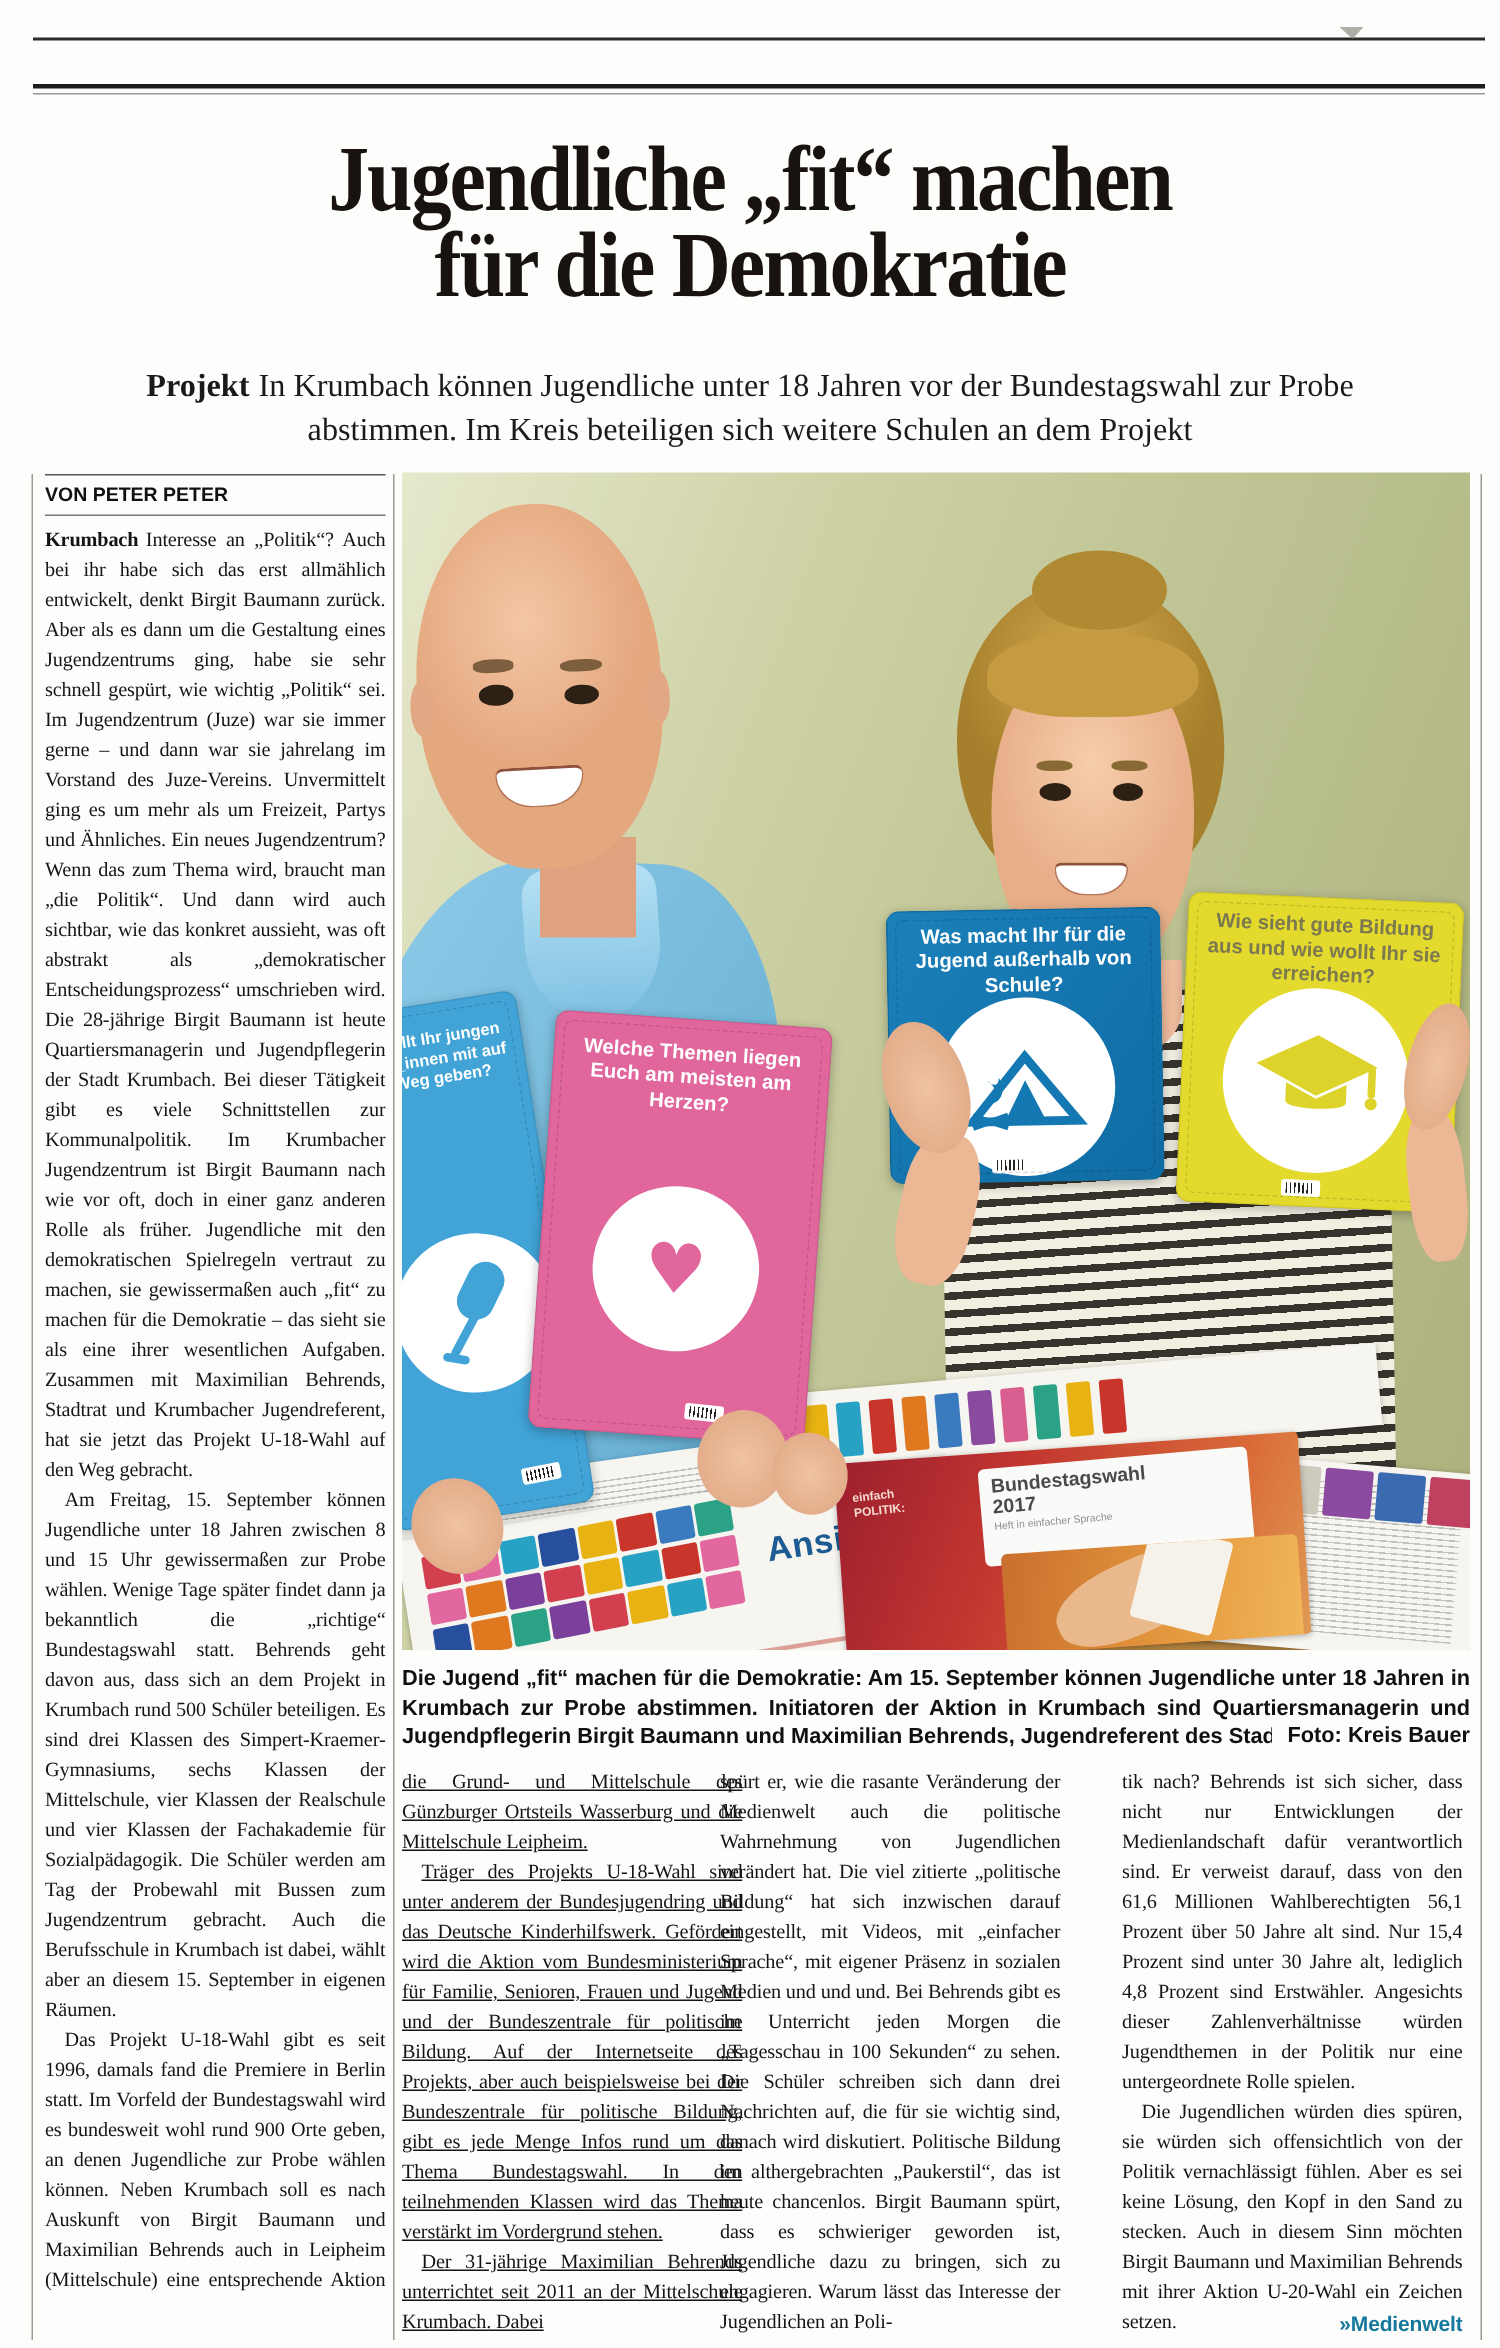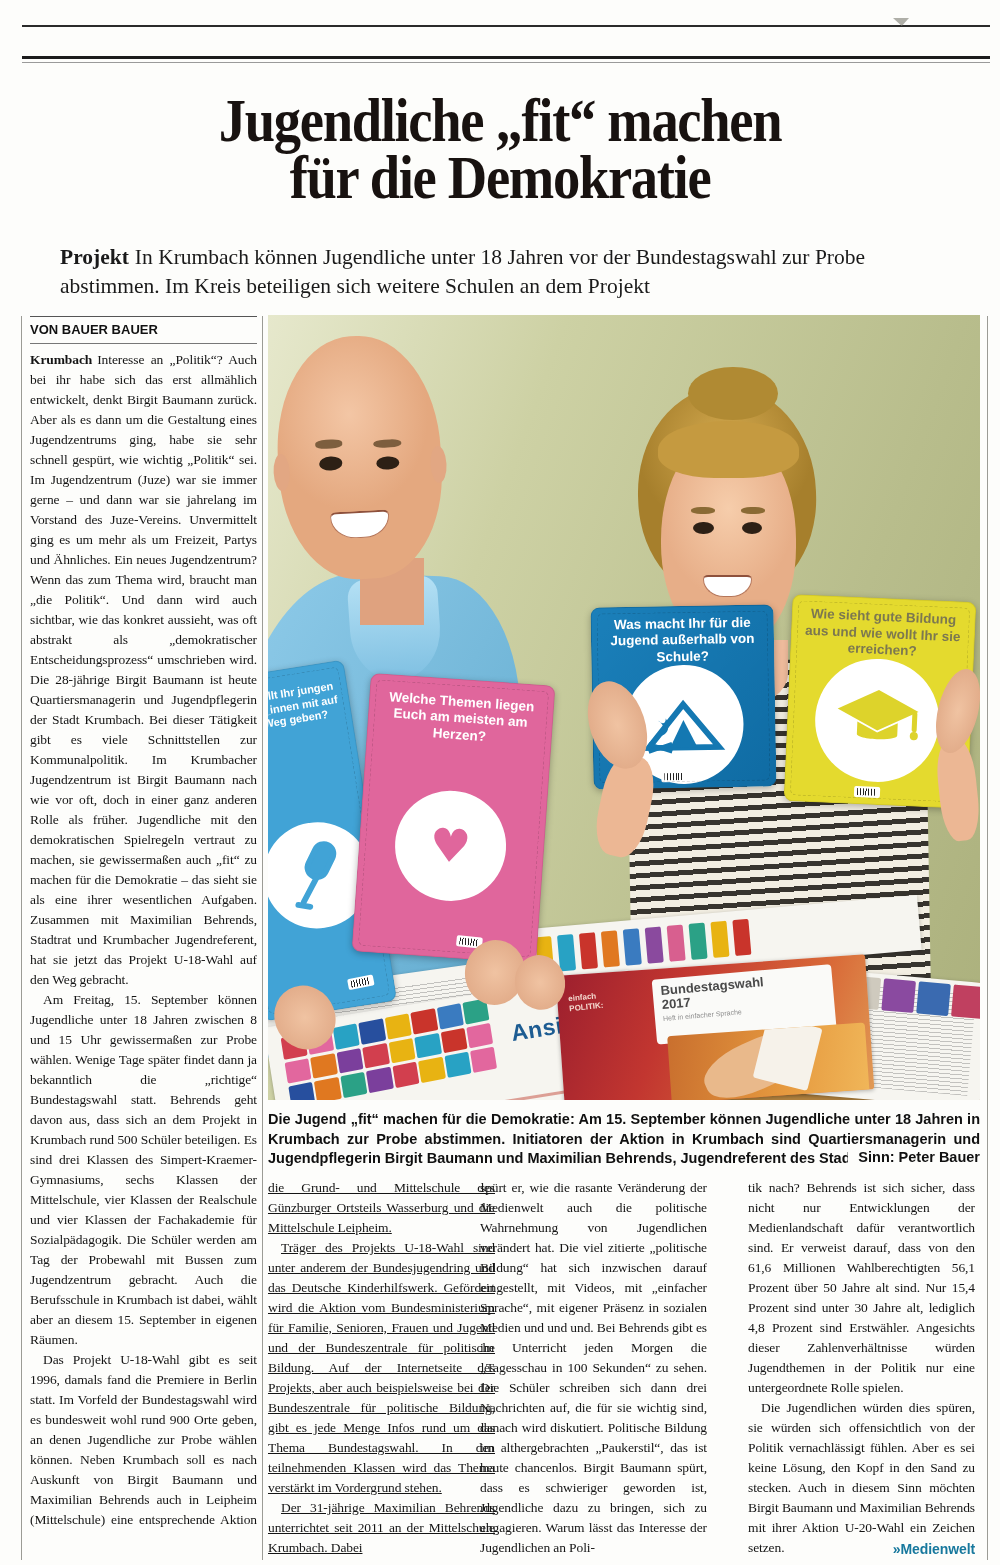--- a/index.html
+++ b/index.html
@@ -12,21 +12,21 @@
         font:bold 19px/22px "Liberation Sans",sans-serif;color:#17648a;letter-spacing:.2px;}
   .rule-b{position:absolute;left:22px;right:10px;top:56px;height:3px;background:#1c1c1c;}
   .rule-c{position:absolute;left:22px;right:10px;top:62px;height:1px;background:#9a9a9a;}
   .artifact{position:absolute;left:893px;top:18px;width:16px;height:8px;background:#8d8d85;
         clip-path:polygon(0 0,100% 0,55% 100%);opacity:.7;}
 
   
   .headline{position:absolute;left:0;top:92px;width:1000px;margin:0;text-align:center;
         font:700 62px/57px "Liberation Serif",serif;letter-spacing:-1.5px;color:#181210;
         transform:scaleX(.88);}
-  .subhead{position:absolute;left:60px;top:243px;width:880px;
+  .subhead{position:absolute;left:60px;top:243px;width:880px;text-align:center;
         font:21.5px/29px "Liberation Serif",serif;color:#1a1a1a;}
   .subhead .kicker{font-weight:bold;margin-right:6px;}
 
   
   .vr{position:absolute;width:1px;background:#9b9b95;top:316px;height:1244px;}
   .vr-left{left:21px;}.vr-mid{left:262px;}.vr-right{left:987px;}
 
   
   .byline{position:absolute;left:30px;top:316px;width:227px;border-top:1.5px solid #555;
         border-bottom:1px solid #777;padding:5px 0 6px;
@@ -195,21 +195,21 @@
   <div class="artifact"></div>
 
   <h1 class="headline"><span>Jugendliche „fit“ machen</span><br><span>für die Demokratie</span></h1>
 
   <div class="subhead"><span class="kicker">Projekt</span><span>In Krumbach können Jugendliche unter 18 Jahren vor der Bundestagswahl zur Probe abstimmen. Im Kreis beteiligen sich weitere Schulen an dem Projekt</span></div>
 
   <div class="vr vr-left"></div>
   <div class="vr vr-mid"></div>
   <div class="vr vr-right"></div>
 
-  <div class="byline">VON BAUER BAUER</div>
+  <div class="byline">VON PETER PETER</div>
 
   <div class="col col1">
     <p><span class="lead">Krumbach</span><span>Interesse an „Politik“? Auch bei ihr habe sich das erst allmählich entwickelt, denkt Birgit Baumann zurück. Aber als es dann um die Gestaltung eines Jugendzentrums ging, habe sie sehr schnell gespürt, wie wichtig „Politik“ sei. Im Jugendzentrum (Juze) war sie immer gerne – und dann war sie jahrelang im Vorstand des Juze-Vereins. Unvermittelt ging es um mehr als um Freizeit, Partys und Ähnliches. Ein neues Jugendzentrum? Wenn das zum Thema wird, braucht man „die Politik“. Und dann wird auch sichtbar, wie das konkret aussieht, was oft abstrakt als „demokratischer Entscheidungsprozess“ umschrieben wird. Die 28-jährige Birgit Baumann ist heute Quartiersmanagerin und Jugendpflegerin der Stadt Krumbach. Bei dieser Tätigkeit gibt es viele Schnittstellen zur Kommunalpolitik. Im Krumbacher Jugendzentrum ist Birgit Baumann nach wie vor oft, doch in einer ganz anderen Rolle als früher. Jugendliche mit den demokratischen Spielregeln vertraut zu machen, sie gewissermaßen auch „fit“ zu machen für die Demokratie – das sieht sie als eine ihrer wesentlichen Aufgaben. Zusammen mit Maximilian Behrends, Stadtrat und Krumbacher Jugendreferent, hat sie jetzt das Projekt U-18-Wahl auf den Weg gebracht.</span></p>
     <p>Am Freitag, 15. September können Jugendliche unter 18 Jahren zwischen 8 und 15 Uhr gewissermaßen zur Probe wählen. Wenige Tage später findet dann ja bekanntlich die „richtige“ Bundestagswahl statt. Behrends geht davon aus, dass sich an dem Projekt in Krumbach rund 500 Schüler beteiligen. Es sind drei Klassen des Simpert-Kraemer-Gymnasiums, sechs Klassen der Mittelschule, vier Klassen der Realschule und vier Klassen der Fachakademie für Sozialpädagogik. Die Schüler werden am Tag der Probewahl mit Bussen zum Jugendzentrum gebracht. Auch die Berufsschule in Krumbach ist dabei, wählt aber an diesem 15. September in eigenen Räumen.</p>
     <p>Das Projekt U-18-Wahl gibt es seit 1996, damals fand die Premiere in Berlin statt. Im Vorfeld der Bundestagswahl wird es bundesweit wohl rund 900 Orte geben, an denen Jugendliche zur Probe wählen können. Neben Krumbach soll es nach Auskunft von Birgit Baumann und Maximilian Behrends auch in Leipheim (Mittelschule) eine entsprechende Aktion geben. Am Projekt beteiligen sich im Landkreis ferner die Mittelschule Burgau, die Maria-Theresia-Mittelschule Günzburg,</p>
   </div>
 
   <div class="photo">
     <div class="wallpanel"></div>
 
@@ -373,21 +373,21 @@
     <div class="forearm-w2"></div>
     <div class="hand hand-1"></div>
     <div class="hand hand-2"></div>
     <div class="hand hand-3"></div>
     <div class="hand hand-4"></div>
     <div class="hand hand-5"></div>
   </div>
 
   <div class="caption">
     <span>Die Jugend „fit“ machen für die Demokratie: Am 15. September können Jugendliche unter 18 Jahren in Krumbach zur Probe abstimmen. Initiatoren der Aktion in Krumbach sind Quartiersmanagerin und Jugendpflegerin Birgit Baumann und Maximilian Behrends, Jugendreferent des Stadtrats.</span>
-    <span class="credit">Sinn: Peter Bauer</span>
+    <span class="credit">Foto: Kreis Bauer</span>
   </div>
 
   <div class="col col2">
     <p>die Grund- und Mittelschule des Günzburger Ortsteils Wasserburg und die Mittelschule Leipheim.</p>
     <p>Träger des Projekts U-18-Wahl sind unter anderem der Bundesjugendring und das Deutsche Kinderhilfswerk. Gefördert wird die Aktion vom Bundesministerium für Familie, Senioren, Frauen und Jugend und der Bundeszentrale für politische Bildung. Auf der Internetseite des Projekts, aber auch beispielsweise bei der Bundeszentrale für politische Bildung, gibt es jede Menge Infos rund um das Thema Bundestagswahl. In den teilnehmenden Klassen wird das Thema verstärkt im Vordergrund stehen.</p>
     <p>Der 31-jährige Maximilian Behrends unterrichtet seit 2011 an der Mittelschule Krumbach. Dabei</p>
   </div>
   <div class="col col3">
     <p>spürt er, wie die rasante Veränderung der Medienwelt auch die politische Wahrnehmung von Jugendlichen verändert hat. Die viel zitierte „politische Bildung“ hat sich inzwischen darauf eingestellt, mit Videos, mit „einfacher Sprache“, mit eigener Präsenz in sozialen Medien und und und. Bei Behrends gibt es im Unterricht jeden Morgen die „Tagesschau in 100 Sekunden“ zu sehen. Die Schüler schreiben sich dann drei Nachrichten auf, die für sie wichtig sind, danach wird diskutiert. Politische Bildung im althergebrachten „Paukerstil“, das ist heute chancenlos. Birgit Baumann spürt, dass es schwieriger geworden ist, Jugendliche dazu zu bringen, sich zu engagieren. Warum lässt das Interesse der Jugendlichen an Poli-</p>
   </div>

